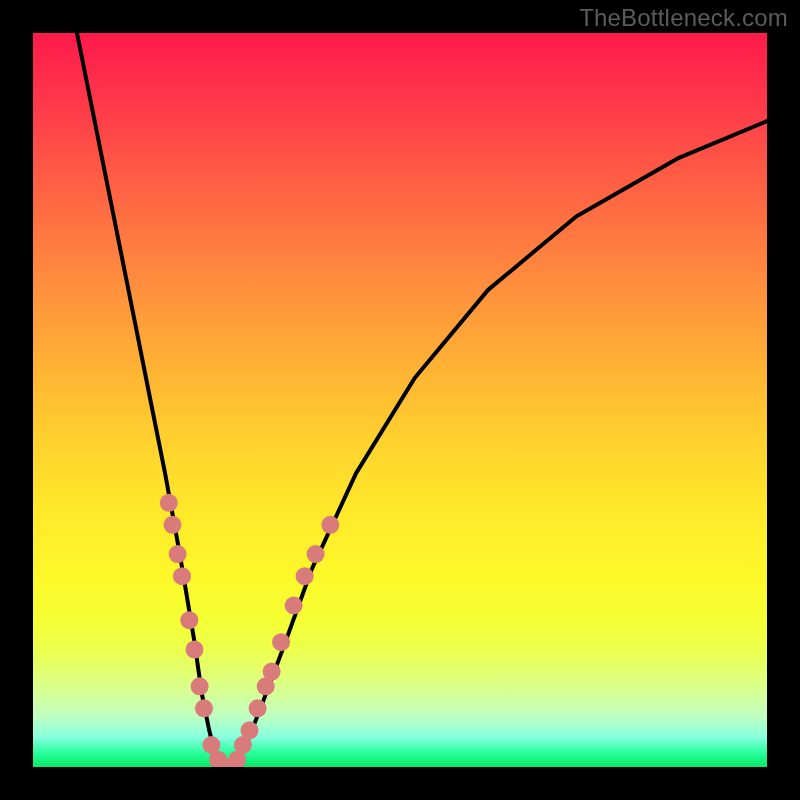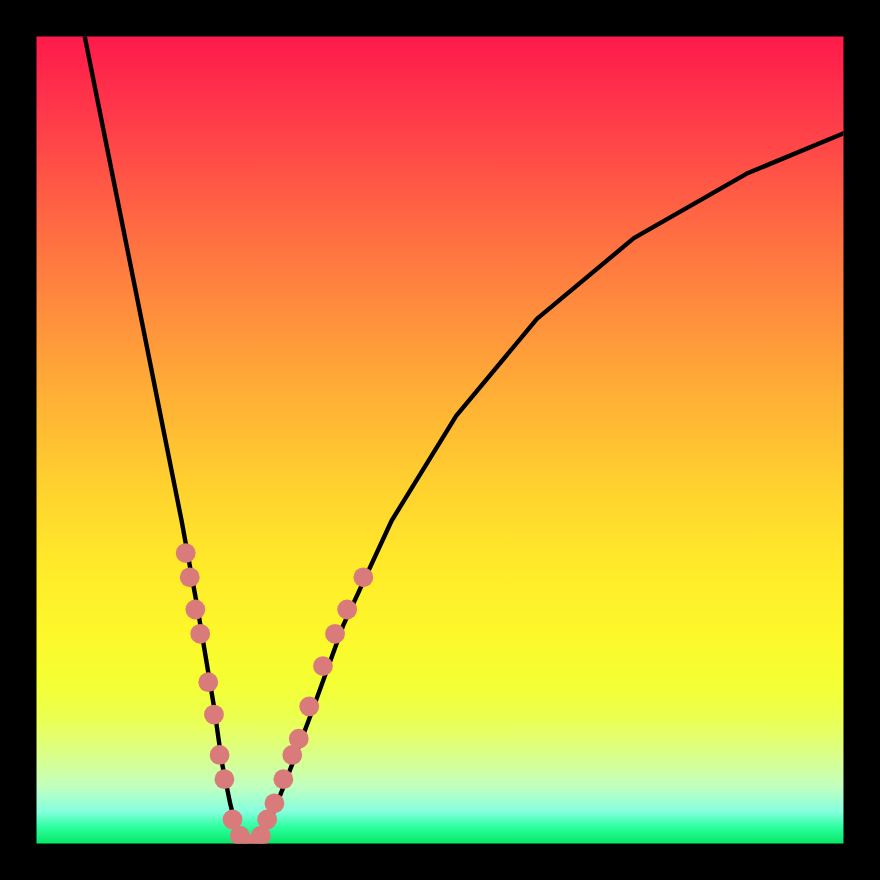--- a/index.html
+++ b/index.html
@@ -96,13 +96,14 @@
           <circle cx="232.7" cy="653.3" r="9" fill="#d97b7b"></circle>
           <circle cx="238.6" cy="638.6" r="9" fill="#d97b7b"></circle>
           <circle cx="248.1" cy="609.2" r="9" fill="#d97b7b"></circle>
           <circle cx="260.6" cy="572.5" r="9" fill="#d97b7b"></circle>
           <circle cx="271.6" cy="543.2" r="9" fill="#d97b7b"></circle>
           <circle cx="282.6" cy="521.1" r="9" fill="#d97b7b"></circle>
           <circle cx="297.3" cy="491.8" r="9" fill="#d97b7b"></circle>
         </g>
     </svg>
   </div>
+  <div class="watermark">TheBottleneck.com</div>
 </div>
 
 </body></html>

